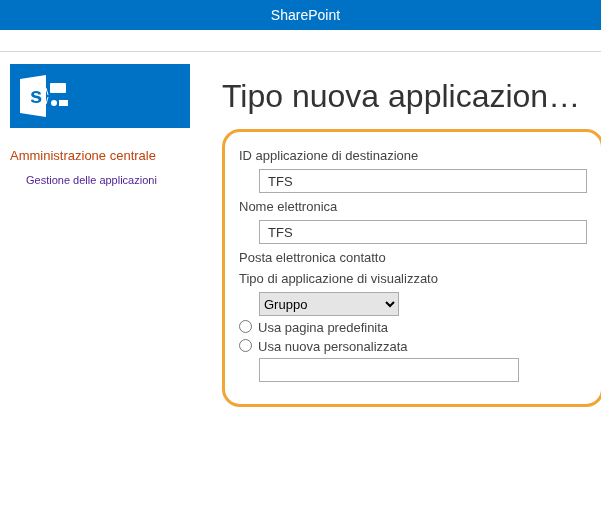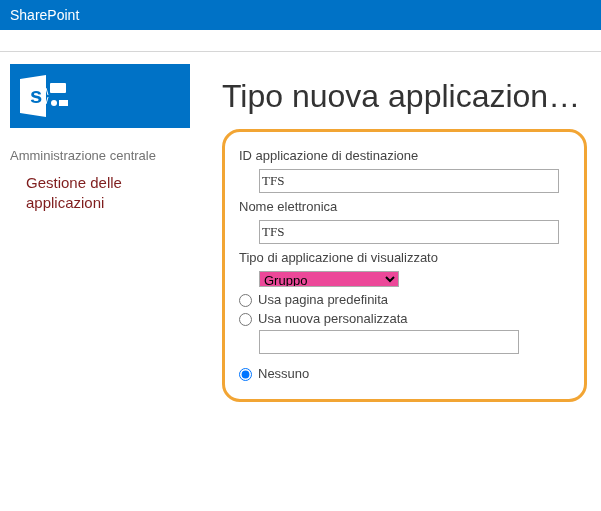--- a/index.html
+++ b/index.html
@@ -13,20 +13,21 @@
     height: 511px;
     overflow: hidden;
   }
   .suite-bar {
     background: #0072C6;
     color: #fff;
     height: 30px;
     line-height: 30px;
     padding-left: 10px;
     font-size: 14px;
+    text-align: center;
   }
   .ribbon-rule {
     border-bottom: 1px solid #d6d6d6;
     height: 22px;
     background: #fff;
   }
   .content {
     display: flex;
     padding: 12px 10px 0 10px;
   }
@@ -39,26 +40,26 @@
     height: 64px;
     background: #0072C6;
     display: flex;
     align-items: center;
     padding-left: 6px;
     margin-bottom: 20px;
   }
   .logo-tile svg { display: block; }
   .nav-title {
     font-size: 13px;
-    color: #737373;
+    color: #c2410c;
     margin-bottom: 10px;
   }
   .nav-sub {
-    font-size: 15px;
-    color: #7f1d1d;
+    font-size: 11px;
+    color: #4c1d95;
     padding-left: 16px;
     line-height: 1.35;
     max-width: 170px;
   }
   .right-col {
     flex: 1;
     padding-left: 12px;
     padding-right: 4px;
   }
   .page-title {
@@ -75,40 +76,40 @@
     border-radius: 18px;
     padding: 10px 14px 14px 14px;
   }
   .field-label {
     font-size: 13px;
     color: #444;
     margin: 6px 0 6px 0;
   }
   .indent { padding-left: 20px; }
   input[type="text"].fld {
-    width: 300px;
+    width: 328px;
     height: 24px;
     border: 1px solid #ababab;
-    padding: 2px 2px;
-    font-size: 13px;
-    font-family: Liberation Serif, serif;
+    padding: 2px 8px;
+    font-size: 13px;
+    font-family: Liberation Sans, sans-serif;
     color: #333;
     background: #fff;
   }
   select.fld-sel {
     width: 140px;
-    height: 16px;
+    height: 24px;
     border: 1px solid #ababab;
     font-size: 13px;
     font-family: inherit;
-    background: #ec4899;
+    background: #e5e5e5;
   }
   .radio-row {
     display: flex;
-    align-items: flex-end;
+    align-items: flex-start;
     margin: 4px 0;
   }
   .radio-row input[type="radio"] {
     margin: 0 6px 0 0;
   }
   .radio-row label {
     font-size: 13px;
     color: #444;
   }
   .custom-url-input {
@@ -161,20 +162,21 @@
       <div class="field-label">ID applicazione di destinazione</div>
       <div class="indent">
         <input type="text" class="fld" value="TFS" style="">
       </div>
 
       <div class="field-label">Nome elettronica</div>
       <div class="indent">
         <input type="text" class="fld" value="TFS" style="">
       </div>
 
+      <div class="field-label">Posta elettronica contatto</div>
 
       <div class="field-label">Tipo di applicazione di visualizzato</div>
       <div class="indent">
         <select class="fld-sel">
           <option>Gruppo</option>
         </select>
       </div>
 
 
       <div class="radio-row">
@@ -185,21 +187,17 @@
       <div class="radio-row">
         <input type="radio" name="pgurl" style="">
         <label>Usa nuova personalizzata</label>
       </div>
       <div class="custom-url-input">
         <input type="text" class="fld-narrow" value="" style="">
       </div>
 
       <div class="spacer-sm"></div>
 
-      <div class="radio-row">
-        <input type="radio" name="pgurl" checked="" style="">
-        <label>Nessuno</label>
-      </div>
 
     </div>
   </div>
 
 </div>
 
 </body></html>

